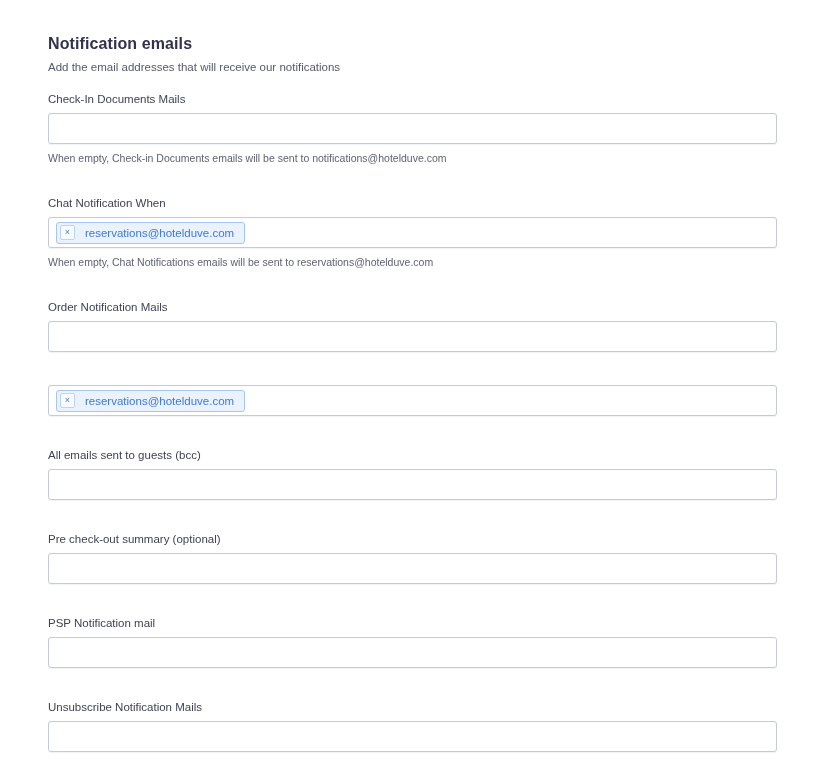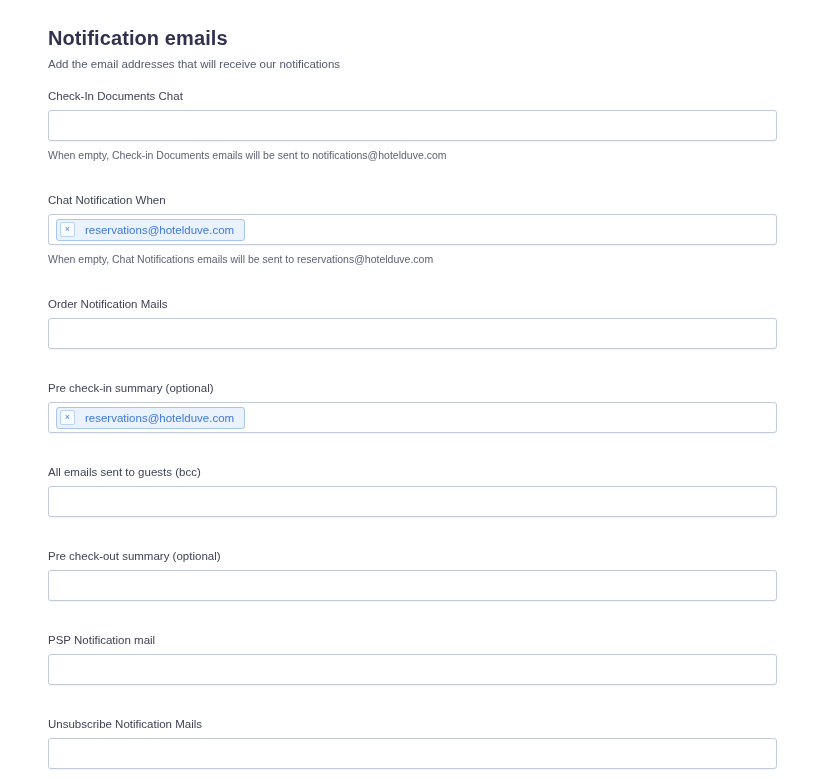--- a/index.html
+++ b/index.html
@@ -11,24 +11,24 @@
   }
   .page {
     width: 829px;
     height: 779px;
     box-sizing: border-box;
     padding: 27px 52px 0 48px;
     background: #ffffff;
     overflow: hidden;
   }
   .page-title {
-    font-size: 20px;
+    font-size: 16px;
     font-weight: 700;
     color: #32324e;
-    margin: 0 0 8px 0;
+    margin: 8px 0 8px 0;
     letter-spacing: 0.1px;
   }
   .page-subtitle {
     font-size: 11.5px;
     color: #545a6d;
     margin: 0 0 20px 0;
   }
   .field {
     margin-bottom: 33px;
   }
@@ -107,21 +107,21 @@
 </style>
 </head>
 <body>
 
 <div class="page">
 
   <h1 class="page-title">Notification emails</h1>
   <p class="page-subtitle">Add the email addresses that will receive our notifications</p>
 
   <div class="field">
-    <label class="field-label">Check-In Documents Chat</label>
+    <label class="field-label">Check-In Documents Mails</label>
     <input type="text" class="text-input" style="">
     <p class="field-helper">When empty, Check-in Documents emails will be sent to notifications@hotelduve.com</p>
   </div>
 
   <div class="field">
     <label class="field-label">Chat Notification When</label>
     <div class="tag-input">
       <span class="email-tag">
         <button class="tag-remove">
           <span>×</span>
@@ -131,21 +131,20 @@
     </div>
     <p class="field-helper">When empty, Chat Notifications emails will be sent to reservations@hotelduve.com</p>
   </div>
 
   <div class="field">
     <label class="field-label">Order Notification Mails</label>
     <input type="text" class="text-input" style="">
   </div>
 
   <div class="field">
-    <label class="field-label">Pre check-in summary (optional)</label>
     <div class="tag-input">
       <span class="email-tag">
         <button class="tag-remove">
           <span>×</span>
         </button>
         <span class="tag-text">reservations@hotelduve.com</span>
       </span>
     </div>
   </div>
 

